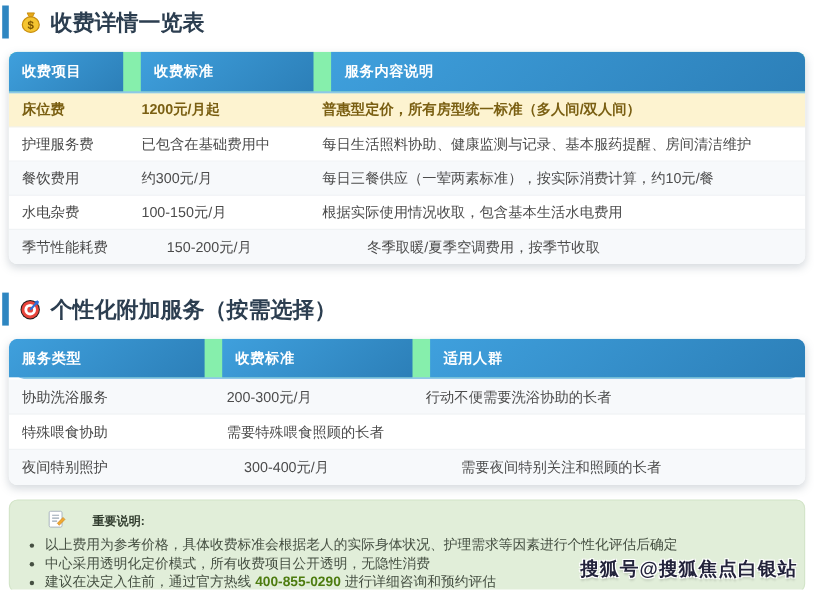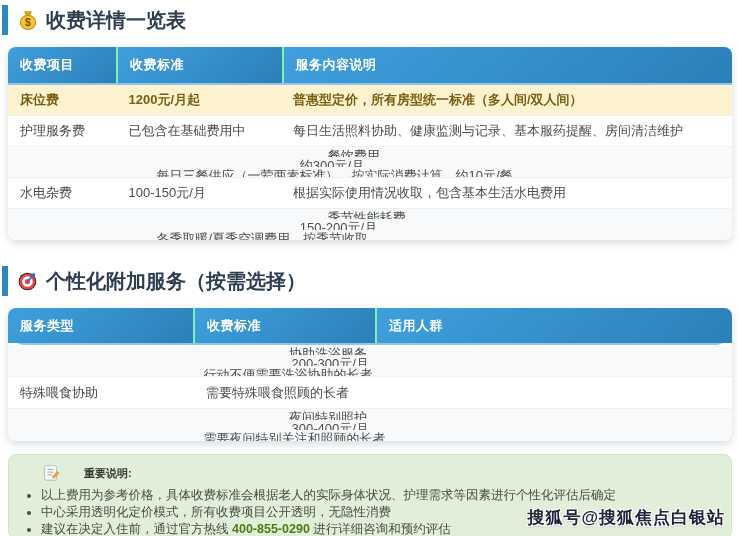--- a/index.html
+++ b/index.html
@@ -24,42 +24,42 @@
   .ftable {
     margin: 12px 8px 0 8px;
     border-radius: 8px;
     overflow: hidden;
     box-shadow: 0 3px 8px rgba(110,125,140,0.28);
     background: #fff;
   }
   .thead {
     display: flex;
     background: #86efac;
-    gap: 2px;
+    gap: 16px;
     border-bottom: 2px solid #8ec7e8;
   }
   .th {
     display: flex; align-items: center;
     padding-left: 12px;
     color: #ffffff; font-size: 13px; font-weight: bold;
     letter-spacing: 0.5px;
     background: linear-gradient(140deg, #3fa0dd 0%, #2c7fb8 100%);
   }
   #table1 .thead { height: 38px; }
   #table2 .thead { height: 37px; border-radius: 17px; }
   .tr {
     display: flex; align-items: center;
     border-bottom: 1px solid #eef1f3;
     background: #ffffff;
     font-size: 13px; color: #4c4c4c;
   }
   #table1 .tr { height: 31px; }
   #table2 .tr { height: 32px; }
-  .tr:last-child { border-bottom: none; }
-  .tr.alt { background: #f7f9fb; flex-direction: column; }
+  .tr:last-child { border-bottom: none; gap: 32px; }
+  .tr.alt { background: #f7f9fb; }
   .tr.cream { background: #fdf3d0; font-weight: bold; color: #7a5f12; }
   .td { padding-left: 12px; overflow: hidden; white-space: nowrap; }
   .t1c1 { width: 15%; }  .t1c2 { width: 22.7%; } .t1c3 { width: 62.3%; }
   .t2c1 { width: 25.7%; } .t2c2 { width: 25%; }  .t2c3 { width: 49.3%; }
   .td.item { color: #474747; }
 
   .notes {
     margin: 13px 8px 0 8px;
     background: #e1eed9;
     border: 1px solid #d2e4c7;

